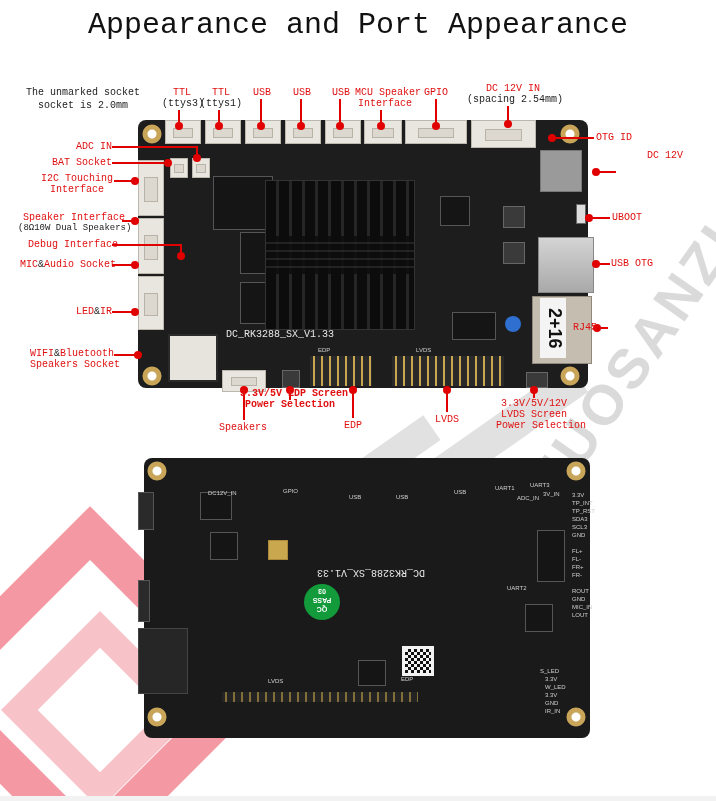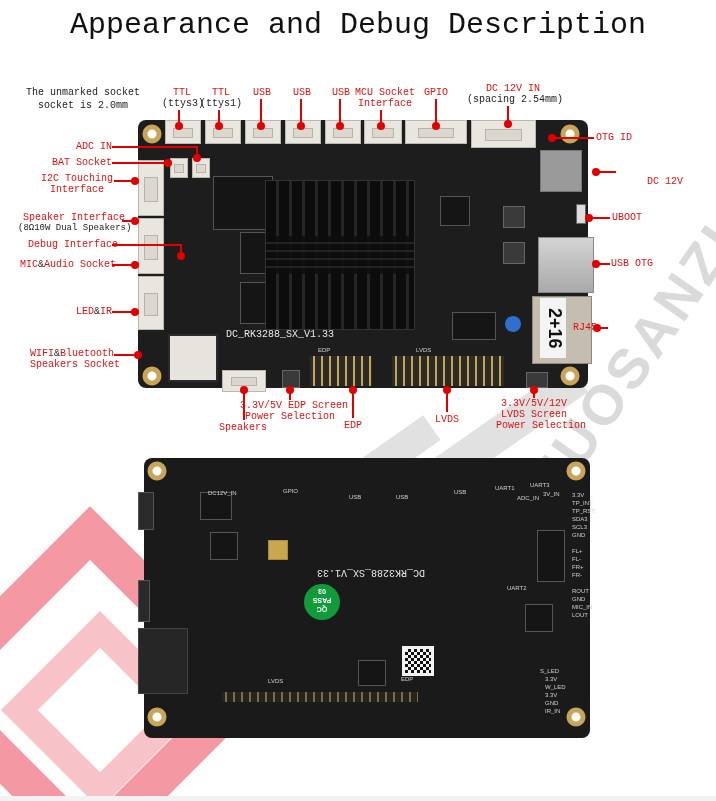--- a/index.html
+++ b/index.html
@@ -44,21 +44,21 @@
 </style>
 </head>
 <body>
 
 <div class="wm wm-diamond"></div>
 <div class="wm wm-diamond2"></div>
 <div class="wm wm-bar" style="left:360px;top:430px;width:240px;height:34px;"></div>
 <div class="wm wm-bar" style="left:250px;top:470px;width:200px;height:30px;"></div>
 <div class="wm wm-text">NUOSANZI</div>
 
-<div class="title">Appearance and Debug Description</div>
+<div class="title">Appearance and Port Appearance</div>
 
 <div class="note">
   <div>The unmarked socket</div>
   <div>socket is 2.0mm</div>
 </div>
 
 <div class="board top"></div>
 
 <div class="hole" style="left:142px;top:124px;"></div>
 <div class="hole" style="left:560px;top:124px;"></div>
@@ -132,21 +132,21 @@
 <div class="line" style="left:300px;top:99px;width:2px;height:25px;"></div>
 <div class="dot" style="left:297px;top:122px;"></div>
 
 <div class="lbl c" style="left:328px;top:87px;width:26px;">
     <div>USB</div>
   </div>
 <div class="line" style="left:339px;top:99px;width:2px;height:25px;"></div>
 <div class="dot" style="left:336px;top:122px;"></div>
 
 <div class="lbl c" style="left:355px;top:87px;width:60px;">
-  <div>MCU Socket</div>
+  <div>MCU Speaker</div>
   <div>Interface</div>
 </div>
 <div class="line" style="left:380px;top:110px;width:2px;height:14px;"></div>
 <div class="dot" style="left:377px;top:122px;"></div>
 
 <div class="lbl c" style="left:421px;top:87px;width:30px;">
     <div>GPIO</div>
   </div>
 <div class="line" style="left:435px;top:99px;width:2px;height:25px;"></div>
 <div class="dot" style="left:432px;top:122px;"></div>
@@ -212,21 +212,21 @@
 <div class="dot" style="left:134px;top:351px;"></div>
 
 <div class="line" style="left:552px;top:137px;width:42px;height:2px;"></div>
 <div class="dot" style="left:548px;top:134px;"></div>
 <div class="lbl" style="left:596px;top:132px;">
     <div>OTG ID</div>
   </div>
 
 <div class="line" style="left:596px;top:171px;width:20px;height:2px;"></div>
 <div class="dot" style="left:592px;top:168px;"></div>
-<div class="lbl" style="left:619px;top:176px;padding-left:28px;">
+<div class="lbl" style="left:619px;top:150px;padding-left:28px;">
     <div>DC 12V</div>
   </div>
 
 <div class="line" style="left:588px;top:217px;width:22px;height:2px;"></div>
 <div class="dot" style="left:585px;top:214px;"></div>
 <div class="lbl" style="left:612px;top:212px;">
     <div>UBOOT</div>
   </div>
 
 <div class="line" style="left:596px;top:263px;width:14px;height:2px;"></div>
@@ -242,21 +242,21 @@
   </div>
 
 <div class="dot" style="left:240px;top:386px;"></div>
 <div class="line" style="left:243px;top:390px;width:2px;height:30px;"></div>
 <div class="lbl c" style="left:216px;top:422px;width:54px;">
     <div>Speakers</div>
   </div>
 
 <div class="dot" style="left:286px;top:386px;"></div>
 <div class="line" style="left:289px;top:390px;width:2px;height:10px;"></div>
-<div class="lbl c" style="left:240px;top:400px;width:100px;">
+<div class="lbl c" style="left:240px;top:388px;width:100px;font-weight:bold;">
   <div>3.3V/5V EDP Screen</div>
   <div>Power Selection</div>
 </div>
 
 <div class="dot" style="left:349px;top:386px;"></div>
 <div class="line" style="left:352px;top:390px;width:2px;height:28px;"></div>
 <div class="lbl c" style="left:340px;top:420px;width:26px;">
     <div>EDP</div>
   </div>
 

